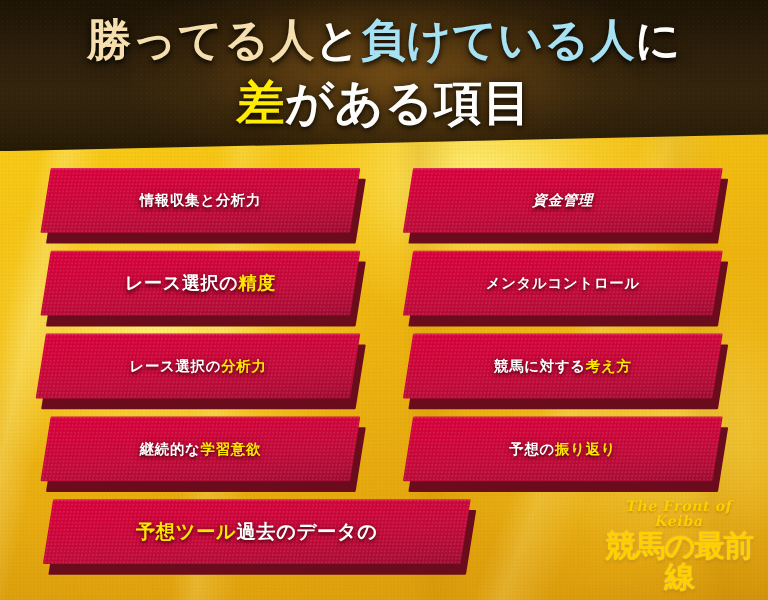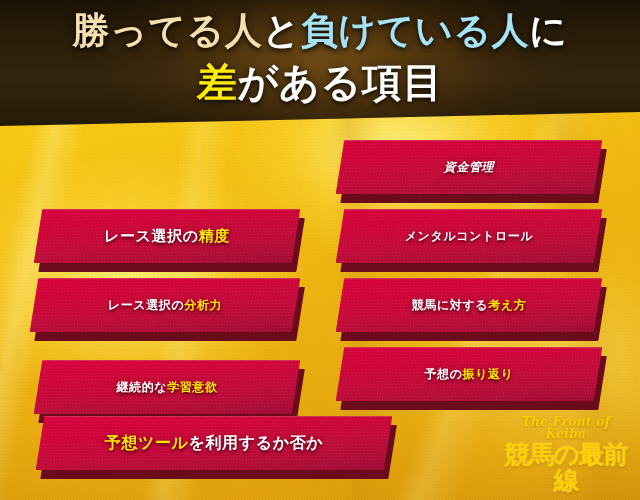--- a/index.html
+++ b/index.html
@@ -54,21 +54,21 @@
     background-image:radial-gradient(rgba(255,210,120,.07) 0.6px, transparent 0.7px);
     background-size:4px 4px;
   }
   .header-glow{
     position:absolute;left:50%;top:42%;width:420px;height:150px;transform:translate(-50%,-50%);
     background:radial-gradient(ellipse at center, rgba(180,120,35,.30) 0%, rgba(120,78,20,.10) 55%, rgba(0,0,0,0) 78%);
   }
   .title{
     position:absolute;left:0;right:0;top:14px;
     text-align:center;
-    font-family:Liberation Mono, monospace;
+    font-family:Liberation Sans, sans-serif;
     font-weight:700;
     line-height:1.06;
     letter-spacing:.5px;
     text-shadow:0 2px 4px rgba(0,0,0,.75),0 0 12px rgba(0,0,0,.5);
   }
   .title .ln1{font-size:37px;display:block;white-space:nowrap;}
   .title .ln2{font-size:40px;display:block;white-space:nowrap;margin-top:12px;}
   .t-cream{color:#f5dfae;}
   .t-white{color:#fdfdfb;}
   .t-blue{color:#a6e2f4;}
@@ -146,41 +146,50 @@
   <div class="header">
     <div class="header-glow"></div>
     <div class="header-tex"></div>
     <div class="title">
       <span class="ln1"><span class="t-cream">勝ってる人</span><span class="t-white">と</span><span class="t-blue">負けている人</span><span class="t-white">に</span></span>
       <span class="ln2"><span class="t-yellow">差</span><span class="t-white">がある項目</span></span>
     </div>
   </div>
 
   <div class="list">
+      <div class="row" style="left: 38px; top: 14px; width: 258px;">
+        <div class="banner">
+          <div class="shadow"></div>
+          <div class="face"></div>
+        </div>
+        <div class="label" style="font-size: 12px;">
+          <span class="w">情報収集と分析力</span>
+        </div>
+      </div>
       <div class="row" style="left: 38px; top: 83px; width: 258px;">
         <div class="banner">
           <div class="shadow"></div>
           <div class="face"></div>
         </div>
         <div class="label" style="font-size: 15px;">
           <span class="w">レース選択の</span>
           <span class="y">精度</span>
         </div>
       </div>
       <div class="row" style="left: 34px; top: 152px; width: 262px;">
         <div class="banner">
           <div class="shadow"></div>
           <div class="face"></div>
         </div>
         <div class="label" style="font-size: 12px;">
           <span class="w">レース選択の</span>
           <span class="y">分析力</span>
         </div>
       </div>
-      <div class="row" style="left: 38px; top: 234px; width: 258px;">
+      <div class="row" style="left: 38px; top: 221px; width: 258px;">
         <div class="banner">
           <div class="shadow"></div>
           <div class="face"></div>
         </div>
         <div class="label" style="font-size: 12px;">
           <span class="w">継続的な</span>
           <span class="y">学習意欲</span>
         </div>
       </div>
       <div class="row" style="left: 340px; top: 14px; width: 258px; font-style: italic;">
@@ -221,21 +230,21 @@
           <span class="y">振り返り</span>
         </div>
       </div>
       <div class="row" style="left: 40px; top: 290px; width: 348px;">
         <div class="banner">
           <div class="shadow"></div>
           <div class="face"></div>
         </div>
         <div class="label" style="font-size: 16px;">
           <span class="y">予想ツール</span>
-          <span class="w">を利用するか否か</span>
+          <span class="w">過去のデータの</span>
         </div>
       </div>
     </div>
 
   <div class="logo">
     <div class="script">The Front of Keiba</div>
     <div class="kanji">競馬の最前線</div>
   </div>
 
 </div>

